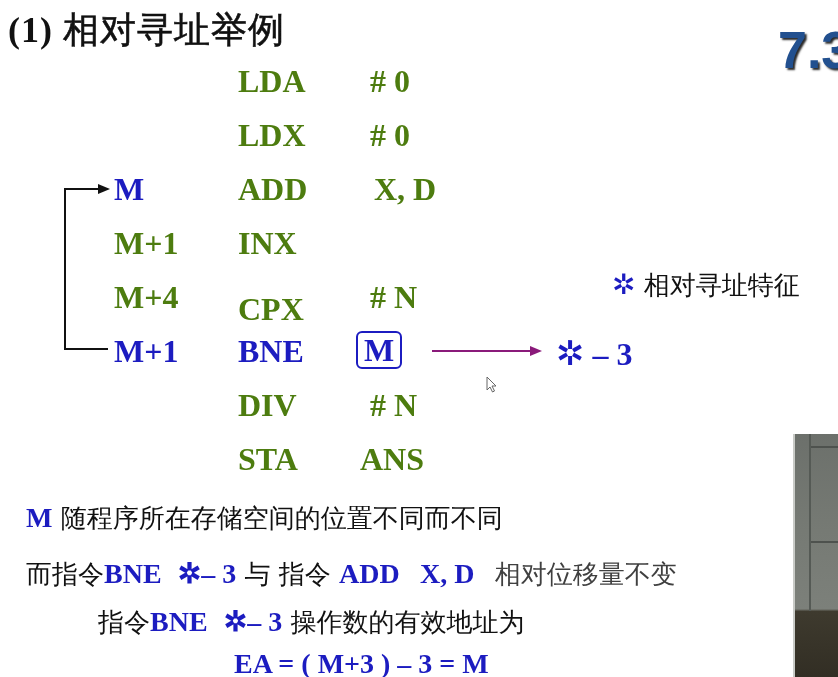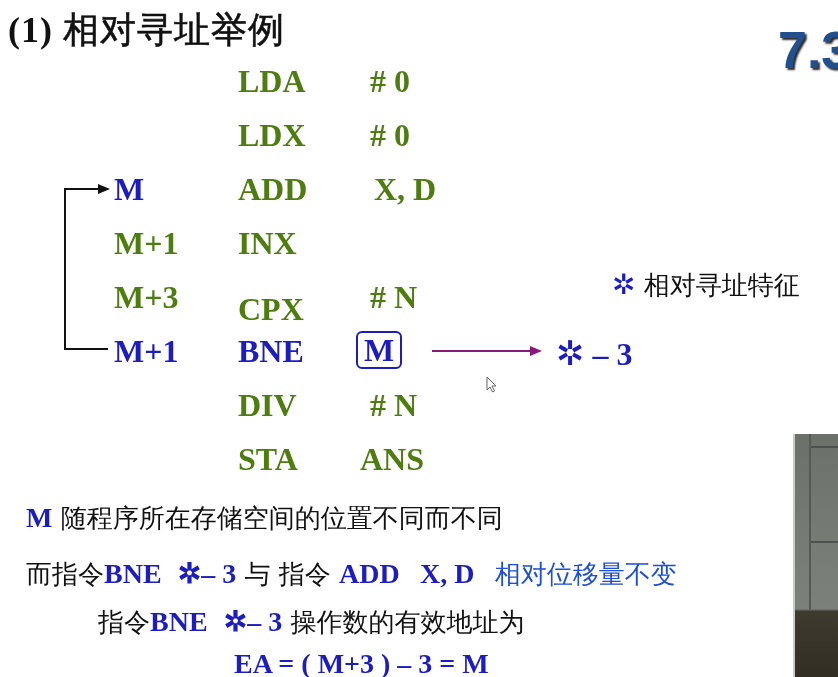--- a/index.html
+++ b/index.html
@@ -44,21 +44,21 @@
       border-left: 12px solid #8a1a7a;
     }
     .star { color: #1c1cc0; font-family: "DejaVu Sans", sans-serif; font-weight: bold; }
     .note {
       left: 612px; top: 268px; font-size: 26px; color: #111;
       font-family: "DejaVu Sans", sans-serif;
     }
     .note .star { font-size: 28px; }
     .body-text { font-size: 26px; font-family: "DejaVu Sans", sans-serif; color: #111; text-align: center; }
     .body-text .b { font-family: "Liberation Serif", serif; font-weight: bold; color: #1c1cc0; font-size: 28px; }
-    .body-text .bl { color: #1d4ed8; }
+    .body-text .bl { color: #404040; }
     .video {
       position: absolute; left: 793px; top: 434px; width: 45px; height: 243px;
       background: linear-gradient(#6c706b 0%, #767a74 40%, #7c807a 72%, #3e3a2e 73%, #322e24 100%);
       border-left: 2px solid #c8cac6;
     }
     .video .v-line { position: absolute; left: 14px; top: 0; width: 2px; height: 177px; background: #555a55; }
     .video .h-line1 { position: absolute; left: 16px; top: 12px; right: 0; height: 2px; background: #4e524e; }
     .video .h-line2 { position: absolute; left: 16px; top: 107px; right: 0; height: 2px; background: #4e524e; }
   </style>
 </head>
@@ -76,21 +76,21 @@
 <div class="abs code black op-col" style="top:117px">LDX</div>
 <div class="abs code black" style="top:117px; left:370px"># 0</div>
 
 <div class="abs code blue label-col" style="top:171px">M</div>
 <div class="abs code black op-col" style="top:171px">ADD</div>
 <div class="abs code black" style="top:171px; left:374px">X, D</div>
 
 <div class="abs code black label-col" style="top:225px">M+1</div>
 <div class="abs code black op-col" style="top:225px">INX</div>
 
-<div class="abs code black label-col" style="top:279px">M+3</div>
+<div class="abs code black label-col" style="top:279px">M+4</div>
 <div class="abs code black op-col" style="top:291px">CPX</div>
 <div class="abs code black" style="top:279px; left:370px"># N</div>
 
 <div class="abs code blue label-col" style="top:333px">M+1</div>
 <div class="abs code blue op-col" style="top:333px">BNE</div>
 <div class="abs code" style="top:331px; left:356px">
   <span class="boxed">M</span>
 </div>
 
 <div class="abs code black op-col" style="top:387px">DIV</div>

